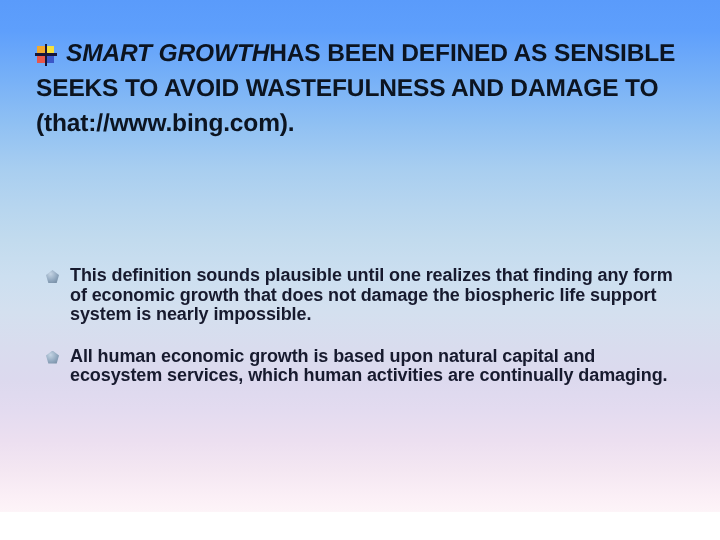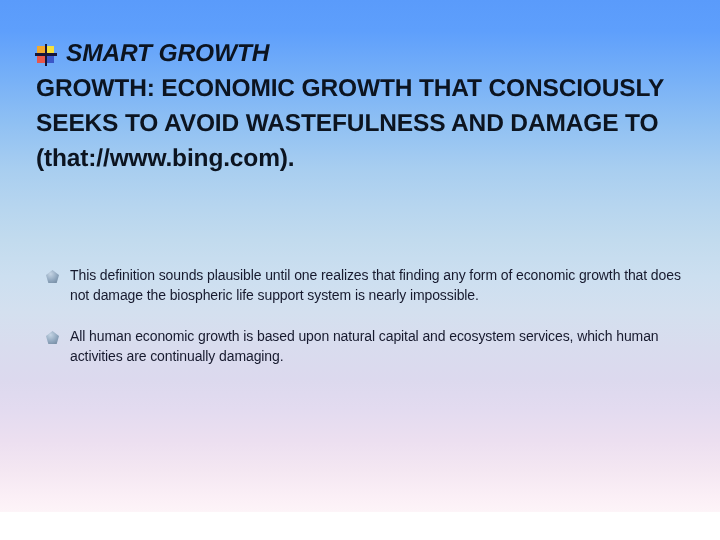--- a/index.html
+++ b/index.html
@@ -137,46 +137,47 @@
     top: 0;
     width: 13px;
     height: 13px;
     background: radial-gradient(circle at 35% 30%, #c4d4e4 0%, #8fa6bd 55%, #6b8299 100%);
     clip-path: polygon(50% 0%, 100% 38%, 82% 100%, 18% 100%, 0% 38%);
   }
 
   .body-text {
     color: #171a2e;
     font-family: "Liberation Sans", sans-serif;
-    font-size: 14px;
+    font-size: 18px;
     line-height: 19.5px;
     letter-spacing: -0.1px;
     max-width: 616px;
+    font-weight: bold;
   }
 </style>
 </head>
 <body>
 
 <div id="slide">
 
   <div id="title-block">
 
     <div class="title-line title-line-1">
       <span id="title-bullet-icon">
         <span class="q q-tl"></span>
         <span class="q q-tr"></span>
         <span class="q q-bl"></span>
         <span class="q q-br"></span>
         <span class="cross-v"></span>
         <span class="cross-h"></span>
       </span>
       <span class="title-em">SMART GROWTH</span>
+        <span class="title-rest"> HAS BEEN DEFINED AS SENSIBLE</span>
     </div>
 
-    <div class="title-line">GROWTH:  ECONOMIC GROWTH THAT CONSCIOUSLY</div>
     <div class="title-line">SEEKS TO AVOID WASTEFULNESS AND DAMAGE TO</div>
     <div class="title-line">(that://www.bing.com).</div>
 
   </div>
 
   <div id="body-block">
 
     <div class="body-item">
       <span class="body-bullet">
         <span class="diamond"></span>

